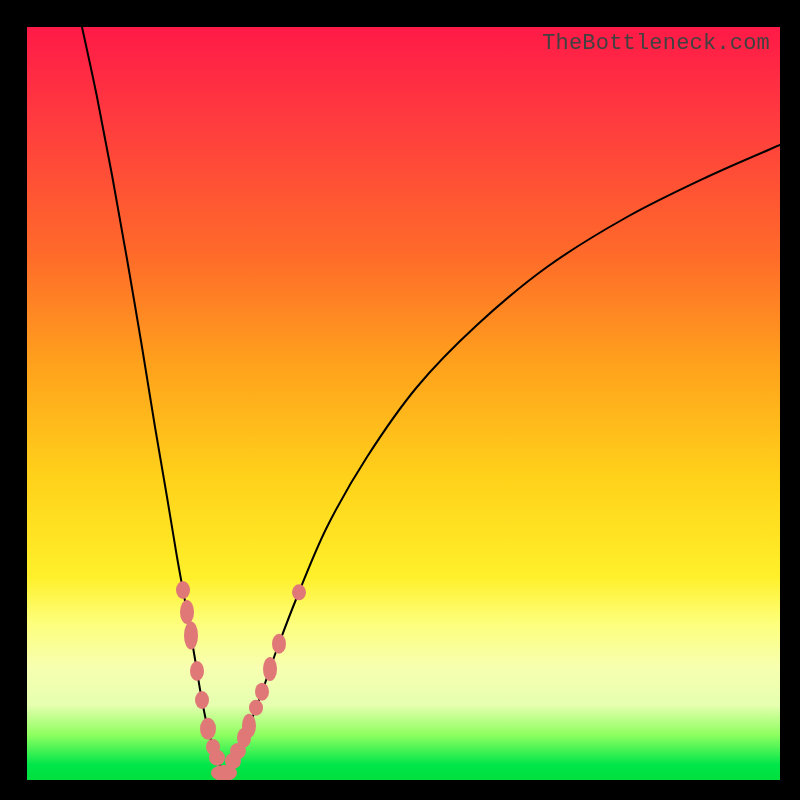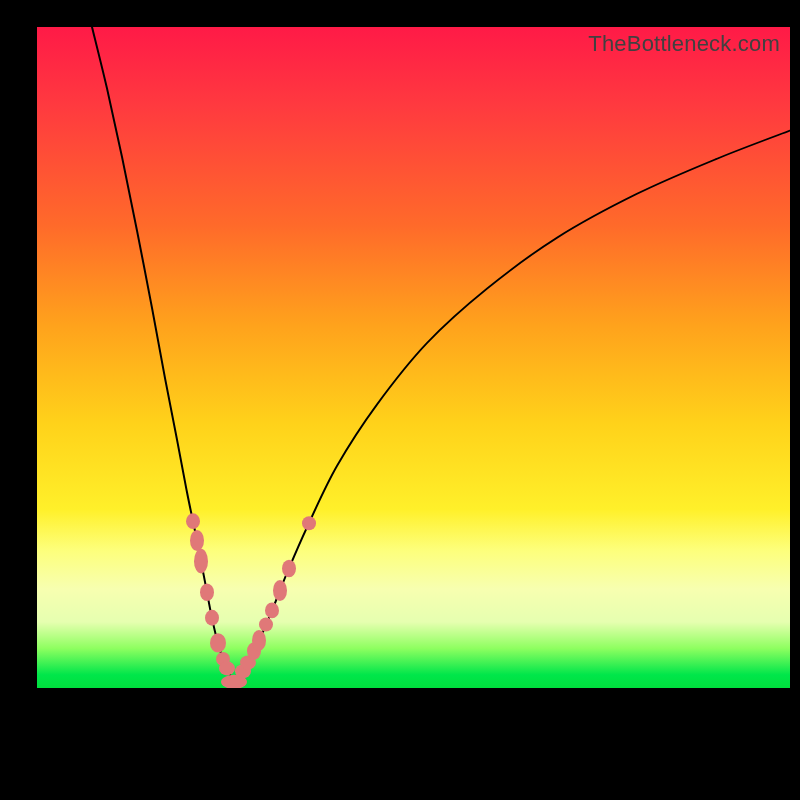--- a/index.html
+++ b/index.html
@@ -11,25 +11,26 @@
     overflow: hidden;
     font-family: Arial, Helvetica, sans-serif;
   }
   .frame {
     position: absolute;
     inset: 0;
     background: #000;
   }
   .plot-area {
     position: absolute;
-    left: 37px;
+    left: 27px;
     top: 27px;
     width: 753px;
-    height: 661px;
+    height: 753px;
     overflow: hidden;
+    font-family: Liberation Mono, monospace;
   }
   .gradient {
     position: absolute;
     inset: 0;
     
     background: linear-gradient(
       to bottom,
       #ff1a47 0%,
       #ff3a3f 12%,
       #ff6a2a 30%,

